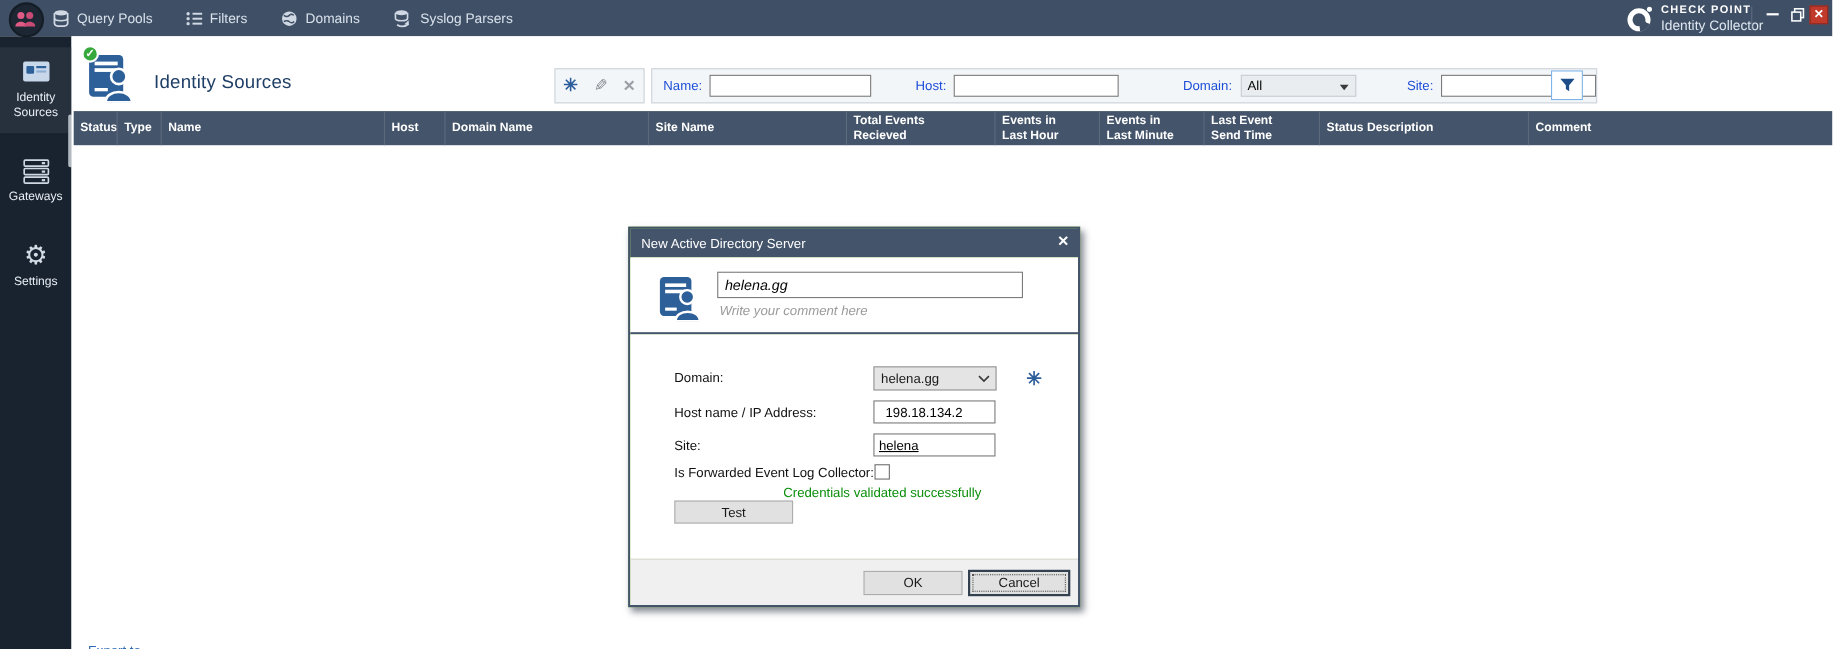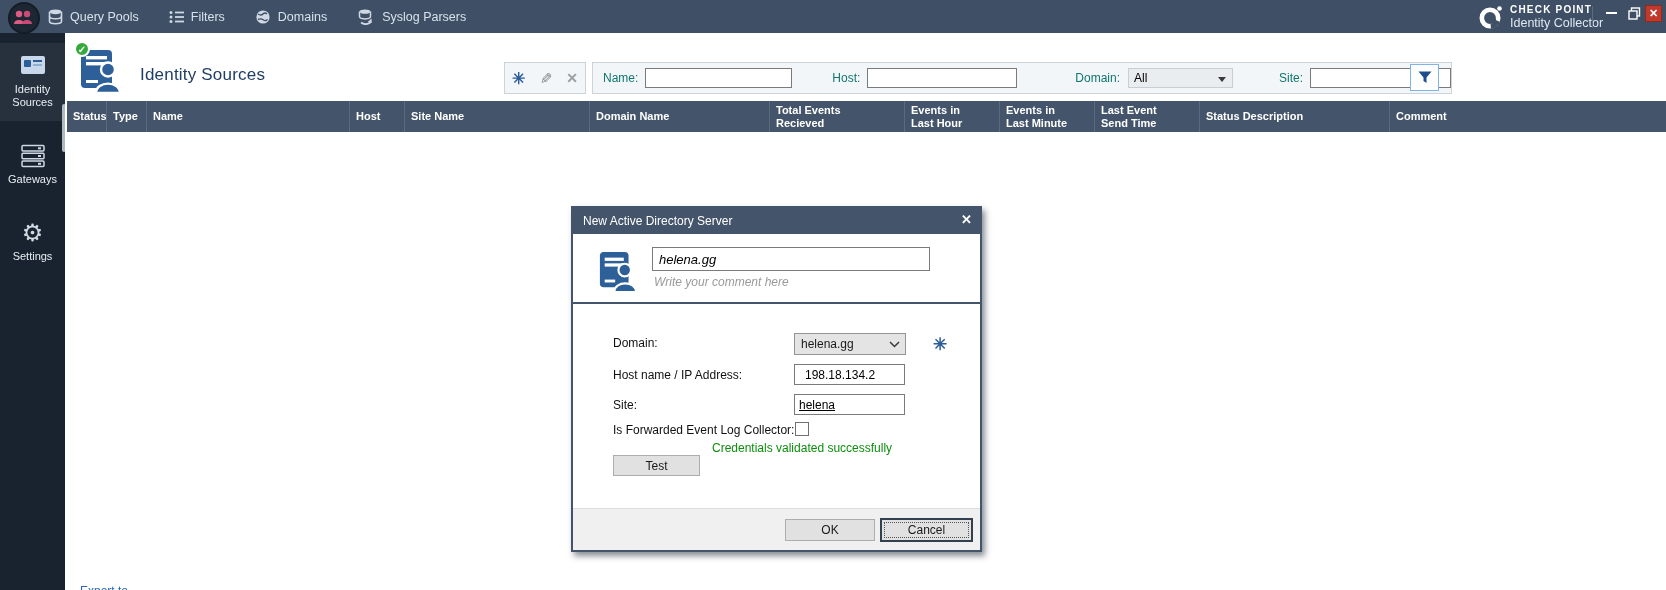--- a/index.html
+++ b/index.html
@@ -46,21 +46,21 @@
            border-radius:50%; color:#fff; font-size:10px; font-weight:bold; text-align:center; line-height:13px; }
   .page-title { position:absolute; left:75px; top:32px; font-size:17px; color:#1f3e66; font-weight:500; letter-spacing:.2px; }
 
   .toolpanel { position:absolute; top:29px; height:32px; background:#f3f6f8; border:1px solid #ccd3d9; display:flex; align-items:center; }
   .panelA { left:439px; width:82px; justify-content:space-around; }
   .panelB { left:527px; width:860px; }
   .tool-ic { font-size:15px; line-height:15px; cursor:default; }
   .ic-new { color:#2b5d9b; font-size:16px; font-weight:bold; }
   .ic-edit { color:#80868c; transform:scaleX(-1); display:inline-block; }
   .ic-del { color:#9aa0a6; font-weight:bold; font-size:14px; }
-  .flabel { font-size:12px; color:#0f766e; }
+  .flabel { font-size:12px; color:#1d4ed8; }
   .ftext { height:20px; border:1px solid #7b7b7b; background:#fff; font-size:12px; padding:0 4px; font-family:"Liberation Sans",sans-serif; }
   .fb-name-label { margin-left:10px; } .fb-name { width:147px; margin-left:7px; }
   .fb-host-label { margin-left:40px;text-align:center; } .fb-host { width:150px; margin-left:7px; }
   .fb-domain-label { margin-left:58px; } 
   .fb-domdrop { margin-left:8px; width:110px; height:20px; background:#e9edf0; border:1px solid #c7ced4; display:flex; align-items:center; font-size:12px; padding:0 5px; position:relative; }
   .fb-domdrop .tri { position:absolute; right:6px; top:8px; width:0; height:0; border-left:4px solid transparent; border-right:4px solid transparent; border-top:5px solid #3a3a3a; }
   .fb-site-label { margin-left:46px; } .fb-site { width:141px; margin-left:7px; }
   .filterbtn { position:absolute; left:1345px; top:31px; width:29px; height:27px; background:#fff; border:1px solid #7eb4ea; display:flex; align-items:center; justify-content:center; }
 
   
@@ -89,21 +89,21 @@
   .drow-label { position:absolute; left:40px; font-size:12px; color:#111; }
   .dlg-dropdown { position:absolute; left:221px; width:112px; height:22px; background:#e4e4e4; border:1px solid #949494;
                   display:flex; align-items:center; padding:0 6px; font-size:12px; }
   .dlg-dropdown svg { position:absolute; right:5px; top:7px; }
   .dtext { position:absolute; left:221px; width:111px; height:21px; border:1px solid #7b7b7b; font-size:12px; padding:0 4px; font-family:"Liberation Sans",sans-serif; }
   .star-new { position:absolute; left:360px; top:30px; color:#2b5d9b; font-size:17px; font-weight:bold; }
   .dlg-check { position:absolute; left:222px; top:118px; width:14px; height:14px; border:1px solid #707070; background:#fff; }
   .dlg-valid { position:absolute; left:139px; top:137px; color:#0b8e0b; font-size:12px; }
   .btn { background:#e1e1e1; border:1px solid #adadad; font-size:12px; font-family:"Liberation Sans",sans-serif;
          display:flex; align-items:center; justify-content:center; cursor:default; }
-  .btn-test { position:absolute; left:40px; top:151px; width:87px; height:21px; }
+  .btn-test { position:absolute; left:40px; top:151px; width:108px; height:21px; }
   .dlg-footer { position:absolute; left:0; bottom:0; right:0; height:42px; background:#f0f0f0; border-top:1px solid #dcdcdc; }
   .btn-ok { position:absolute; left:212px; top:10px; width:90px; height:22px; }
   .btn-cancel { position:absolute; left:307px; top:9px; width:93px; height:24px; border:2px solid #32404f; outline:1px dotted #555; outline-offset:-5px; }
 </style>
 </head>
 <body>
 
 <div id="app">
 
   <div class="topbar">
@@ -262,24 +262,24 @@
       <div class="th">
           <span>Type</span>
         </div>
       <div class="th">
           <span>Name</span>
         </div>
       <div class="th">
           <span>Host</span>
         </div>
       <div class="th">
+          <span>Domain Name</span>
+        </div>
+      <div class="th">
           <span>Site Name</span>
-        </div>
-      <div class="th">
-          <span>Domain Name</span>
         </div>
       <div class="th">
           <span>Total Events</span>
           <span>Recieved</span>
         </div>
       <div class="th">
           <span>Events in</span>
           <span>Last Hour</span>
         </div>
       <div class="th">

